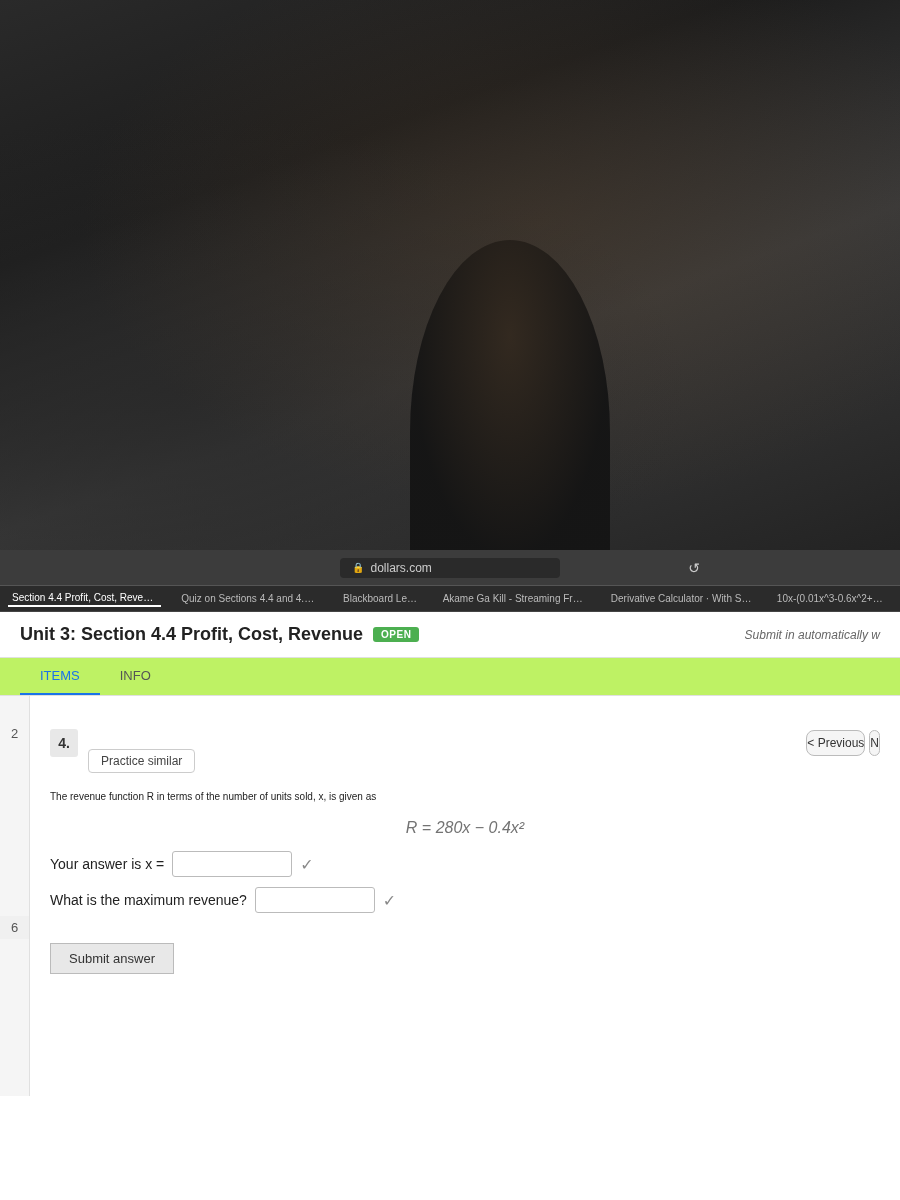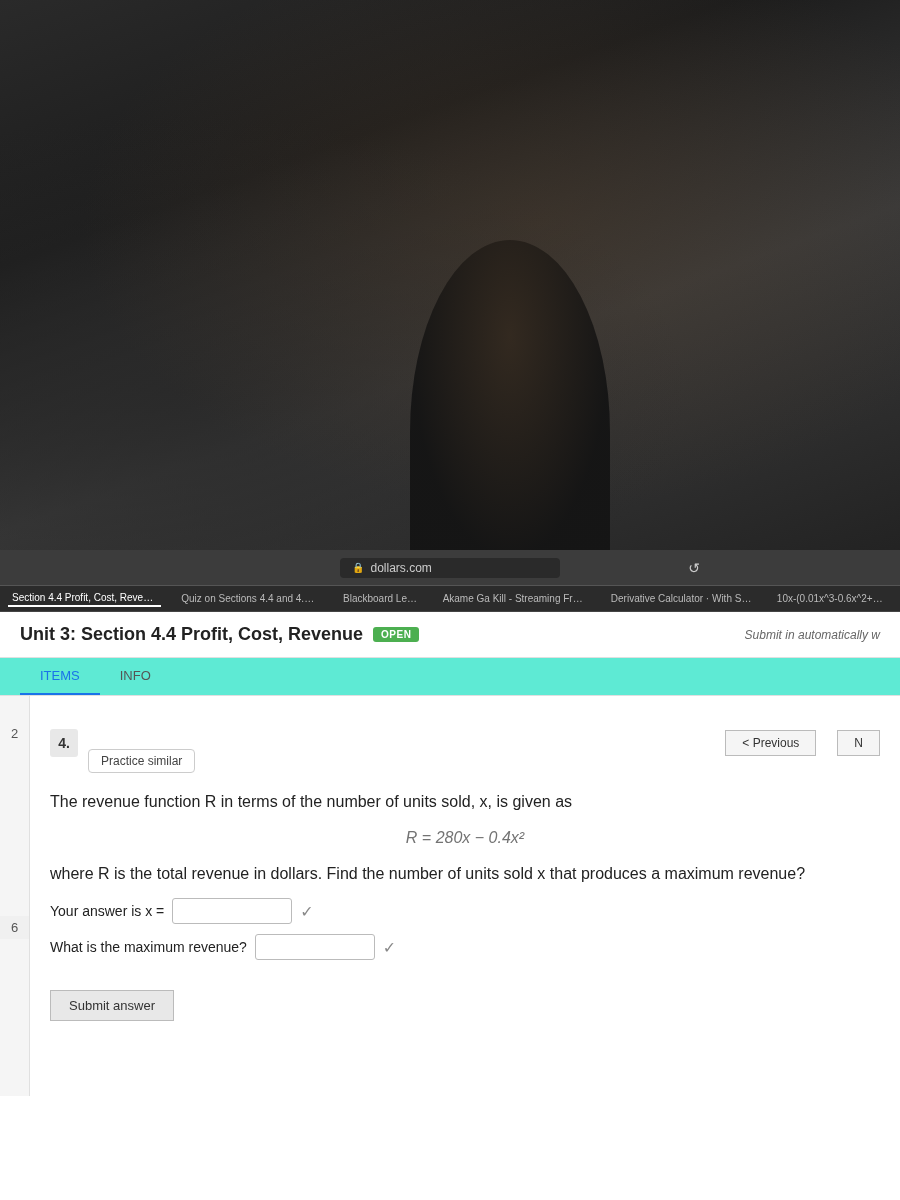--- a/index.html
+++ b/index.html
@@ -160,21 +160,21 @@
       font-size: 12px;
       color: #666;
       font-style: italic;
     }
 
     
     .nav-tabs {
       display: flex;
       border-bottom: 1px solid #e0e0e0;
       padding: 0 20px;
-      background: #5eead4;
+      background: #bef264;
     }
 
     .nav-tab {
       padding: 10px 20px;
       font-size: 13px;
       font-weight: 500;
       color: #555;
       cursor: pointer;
       border-bottom: 2px solid transparent;
     }
@@ -242,31 +242,30 @@
     }
 
     .nav-buttons {
       display: flex;
       gap: 4px;
     }
 
     .nav-btn {
       border: 1px solid #bbb;
       background: #f5f5f5;
-      border-radius: 0;
-      padding: 5px 16px;
+      border-radius: 8px;
+      padding: 5px 0;
       font-size: 12px;
       color: #333;
       cursor: pointer;
-      margin-left: 17px;
     }
 
     
     .question-text {
-      font-size: 16px;
+      font-size: 10px;
       color: #222;
       line-height: 1.6;
       margin-bottom: 12px;
     }
 
     .formula-line {
       text-align: center;
       font-size: 16px;
       margin: 14px 0;
       color: #737373;
@@ -378,21 +377,20 @@
 
       
       <div class="question-text">The revenue function R in terms of the number of units sold, x, is given as</div>
 
       
       <div class="formula-line">
         <span class="formula">R = 280x − 0.4x²</span>
       </div>
 
       
-      <div class="question-text">where R is the total revenue in dollars. Find the number of units sold x that produces a maximum revenue?</div>
 
       
       <div class="input-row">
         <span>Your answer is x =</span>
         <input class="answer-input" type="text" style="">
         <span class="check-icon">✓</span>
       </div>
 
       
       <div class="input-row">

